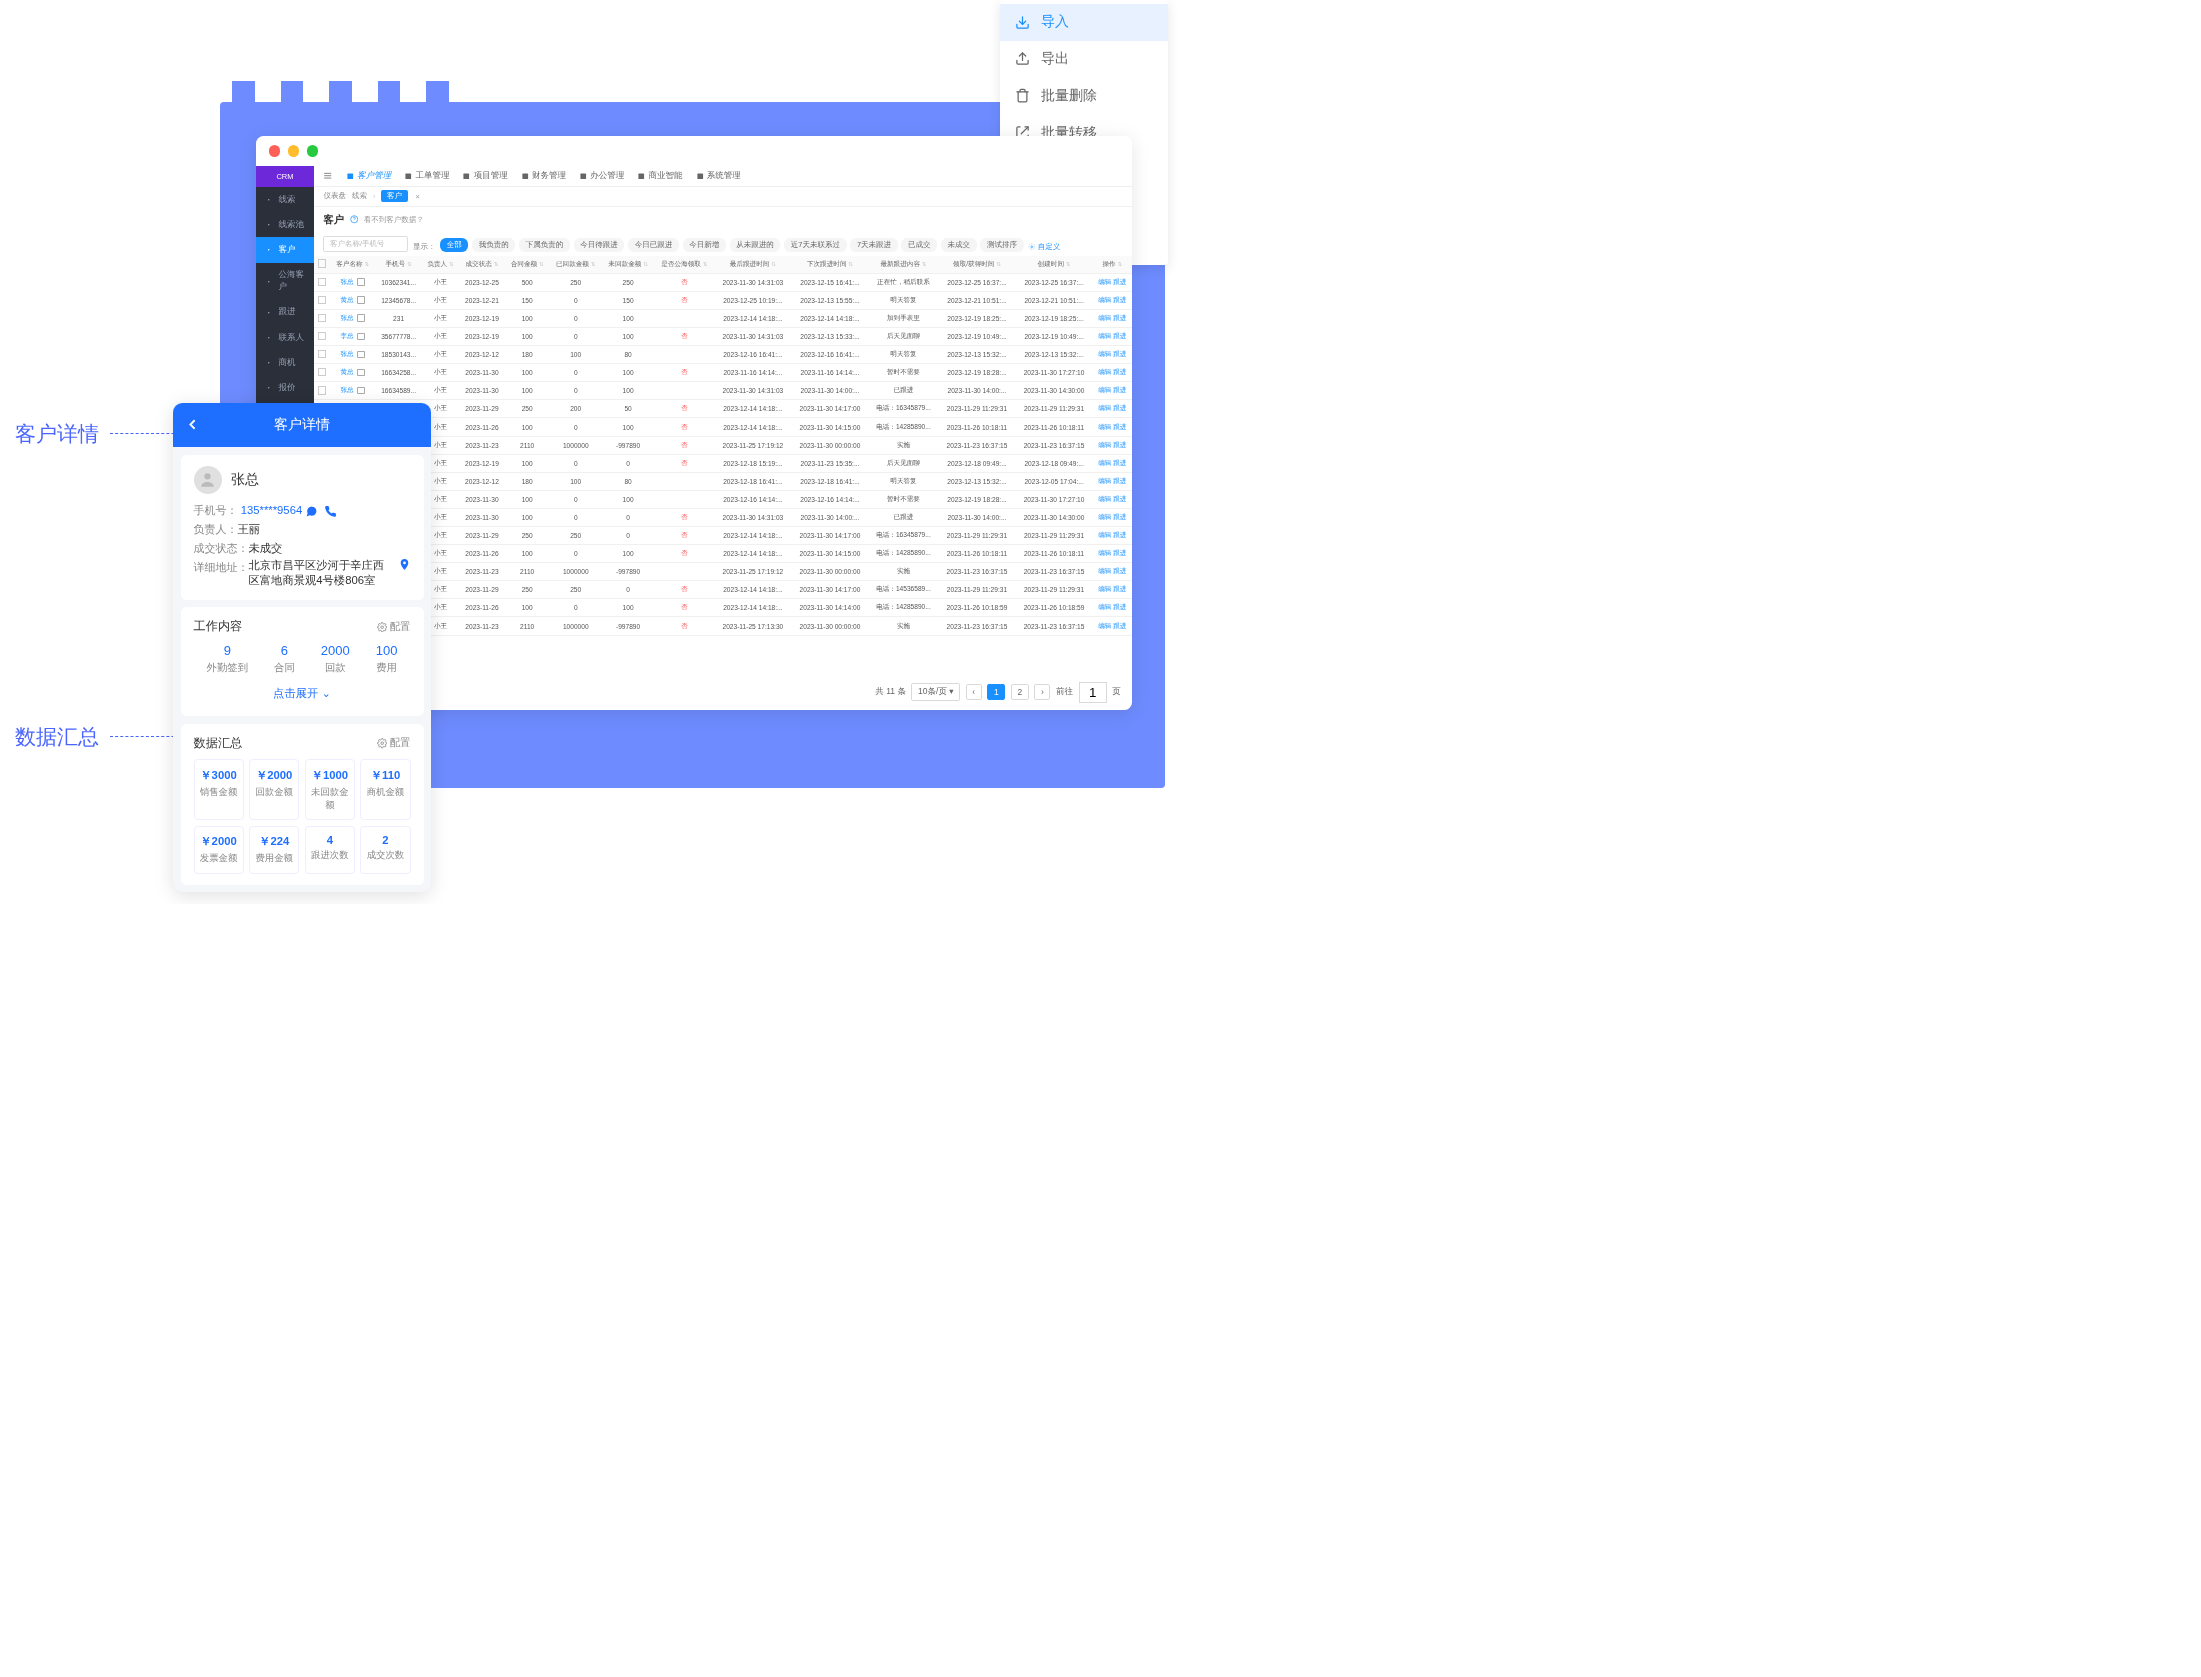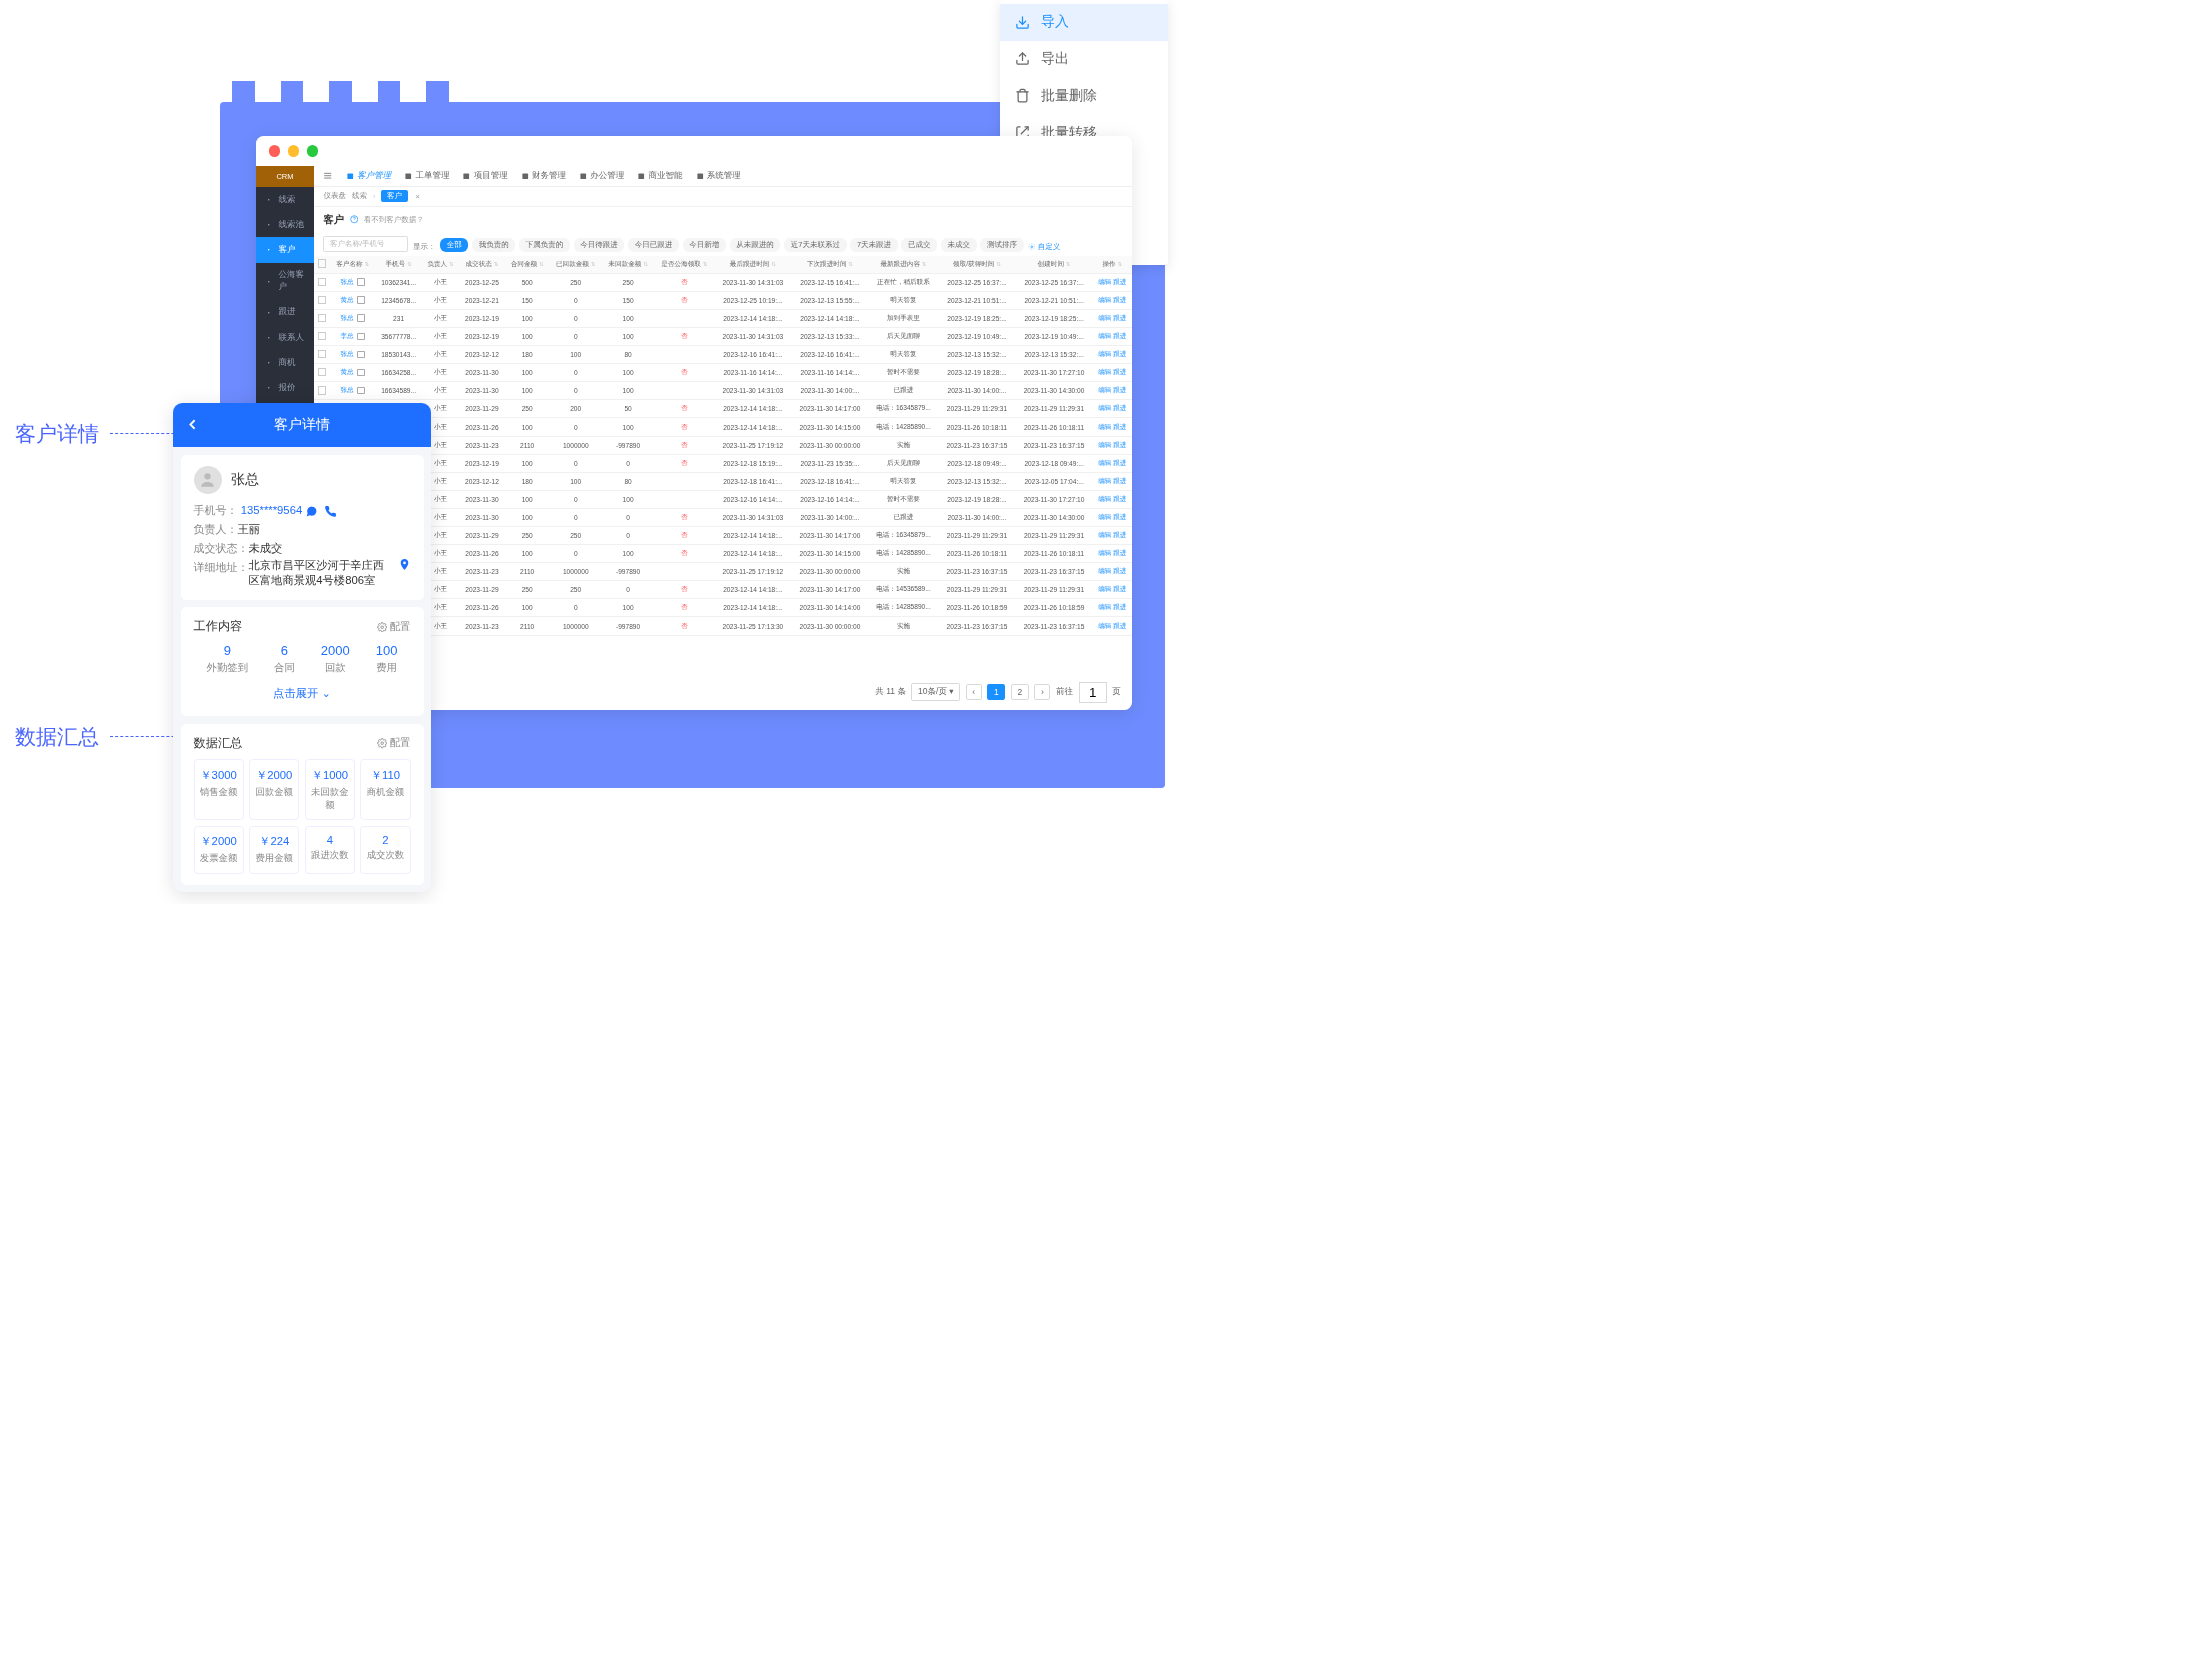--- a/index.html
+++ b/index.html
@@ -11,21 +11,21 @@
 .dropdown{position:absolute;right:9.4px;top:0;width:168px;background:#fff;border-radius:3.8px;box-shadow:0 3.8px 11.3px rgba(0,0,0,.1);padding:3.8px 0;}
 .dd-item{display:flex;align-items:center;gap:11.3px;padding:9.4px 15px;font-size:14px;color:#666;cursor:pointer;}
 .dd-item.active{background:#e8f1ff;color:#1890ff;}
 .dd-item svg{width:15px;height:15px;flex-shrink:0;}
 .window{position:absolute;left:256px;top:136px;width:876px;height:574px;background:#fff;border-radius:7.5px;overflow:hidden;box-shadow:0 3.8px 19px rgba(0,0,0,.1);}
 .traffic{display:flex;gap:7.5px;padding:9.4px 13px;}
 .traffic span{width:11.3px;height:11.3px;border-radius:50%;}
 .red{background:#ff5f56;}.yellow{background:#ffbd2e;}.green{background:#27c93f;}
 .app{display:flex;height:calc(100% - 30px);}
 .sidebar{width:58px;background:#2a2f3a;color:#97a0b3;font-size:8.5px;}
-.logo{height:21px;text-align:center;line-height:21px;color:#fff;font-size:7.5px;background:#a16207;}
+.logo{height:21px;text-align:center;line-height:21px;color:#fff;font-size:7.5px;background:#6d28d9;}
 .side-item{display:flex;align-items:center;gap:5.6px;padding:6.6px 7.5px;cursor:pointer;}
 .side-item.active{background:#1890ff;color:#fff;}
 .side-item svg{width:9.4px;height:9.4px;flex-shrink:0;}
 .main{flex:1;display:flex;flex-direction:column;overflow:hidden;}
 .topnav{display:flex;align-items:center;gap:13px;padding:3.8px 9.4px;border-bottom:0.9px solid #eee;font-size:8.5px;color:#666;}
 .topnav .ti{display:flex;align-items:center;gap:2.8px;cursor:pointer;}
 .topnav .ti.active{color:#1890ff;font-style:italic;}
 .breadcrumb{display:flex;align-items:center;gap:6px;padding:3.8px 9.4px;font-size:7.5px;color:#888;border-bottom:0.9px solid #f0f0f0;}
 .bc-tag{background:#1890ff;color:#fff;padding:0.9px 5.6px;border-radius:1.9px;font-size:7.5px;}
 .page-hdr{display:flex;align-items:center;gap:5.6px;padding:5.6px 9.4px;}
@@ -65,21 +65,21 @@
 .m-icons{display:inline-flex;gap:5.6px;vertical-align:middle;}
 .m-icons svg{width:13px;height:13px;}
 .m-section-hdr{display:flex;justify-content:space-between;align-items:center;font-size:12.2px;font-weight:500;margin-bottom:7.5px;}
 .m-cfg{color:#888;font-size:10.4px;display:flex;align-items:center;gap:2.8px;}
 .m-stats{display:flex;justify-content:space-around;text-align:center;margin:7.5px 0;}
 .m-stat .num{color:#1e6fff;font-size:13px;font-weight:500;}
 .m-stat .lbl{color:#888;font-size:10.4px;margin-top:2.8px;}
 .m-expand{text-align:center;color:#1e6fff;font-size:11.3px;padding:3.8px;cursor:pointer;}
 .m-grid{display:grid;grid-template-columns:1fr 1fr 1fr 1fr;gap:5.6px;}
 .m-cell{border:0.9px solid #eef;border-radius:3.8px;padding:7.5px 3.8px;text-align:center;}
-.m-cell .num{color:#1e6fff;font-size:11.3px;font-weight:400;}
+.m-cell .num{color:#1e6fff;font-size:11.3px;font-weight:700;}
 .m-cell .lbl{color:#888;font-size:9.4px;margin-top:2.8px;}
 
 .callout{position:absolute;font-size:21px;color:#4a65ff;display:flex;align-items:center;}
 .callout .line{width:85px;height:1.9px;border-top:1.9px dashed #4a65ff;margin-left:11.3px;}
 .chk{width:8.5px;height:8.5px;border:0.9px solid #ccc;display:inline-block;}
 </style>
 </head>
 <body>
 
 <div class="canvas">

